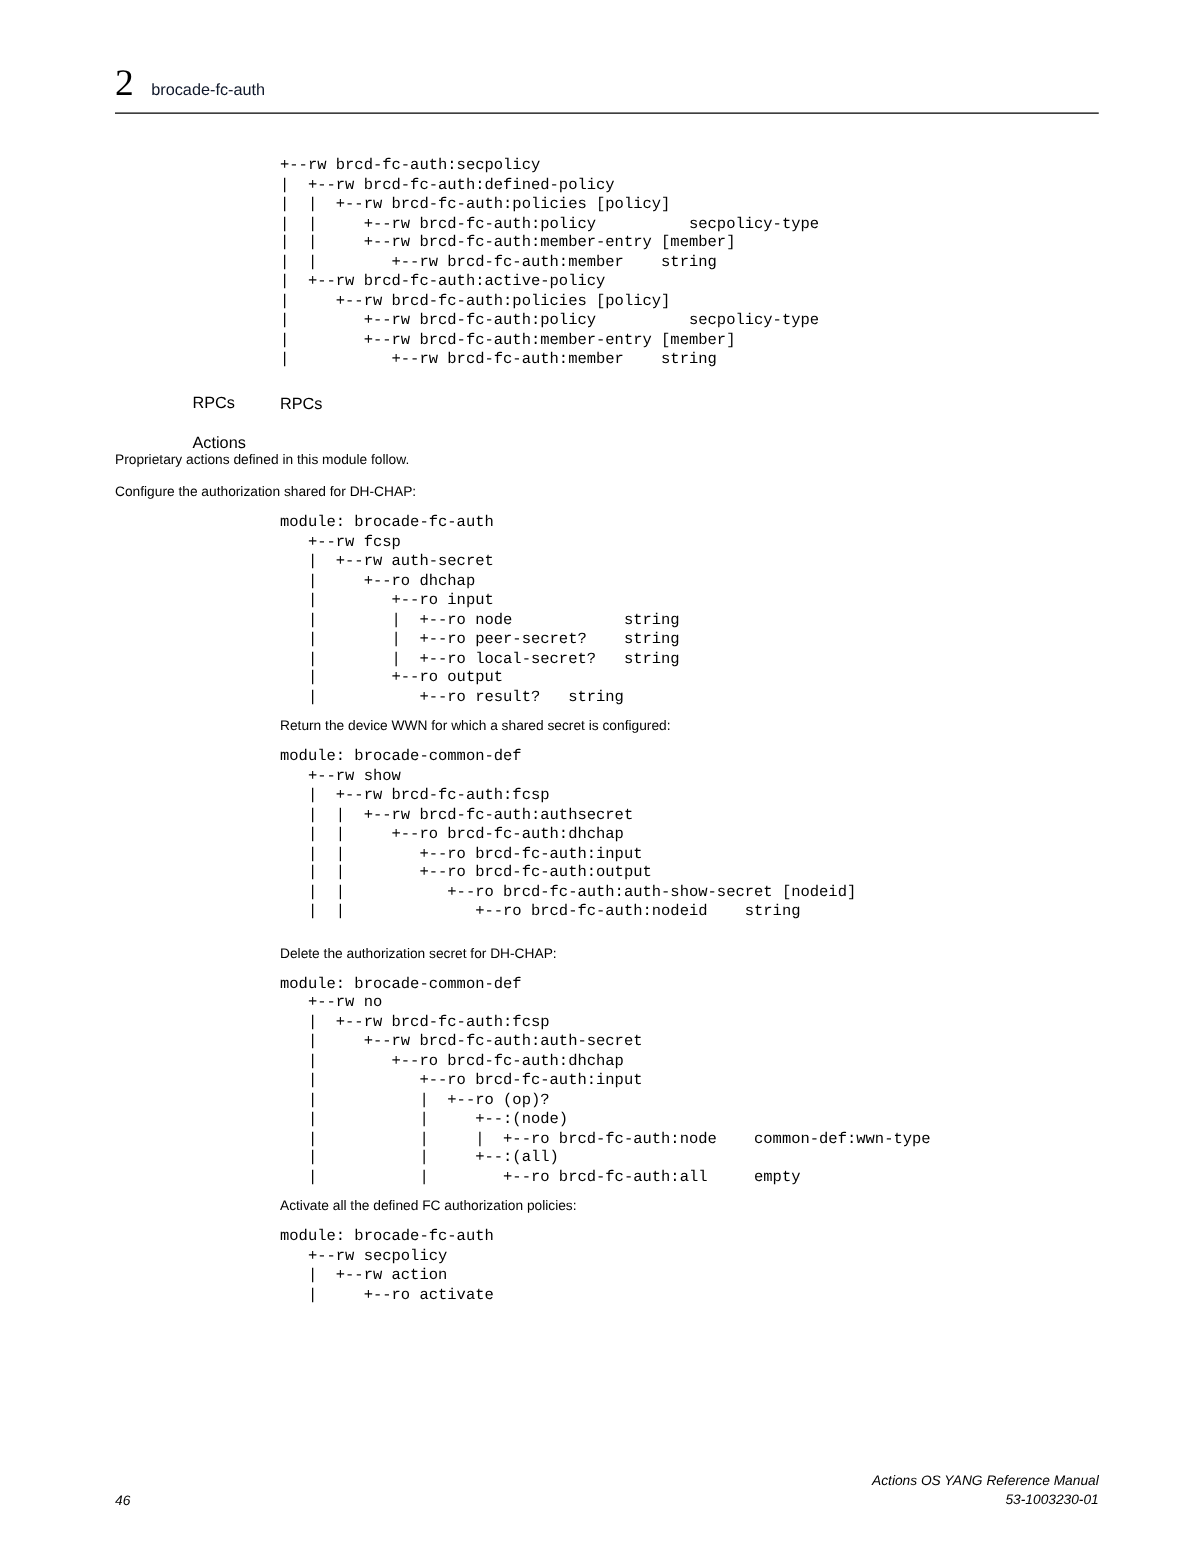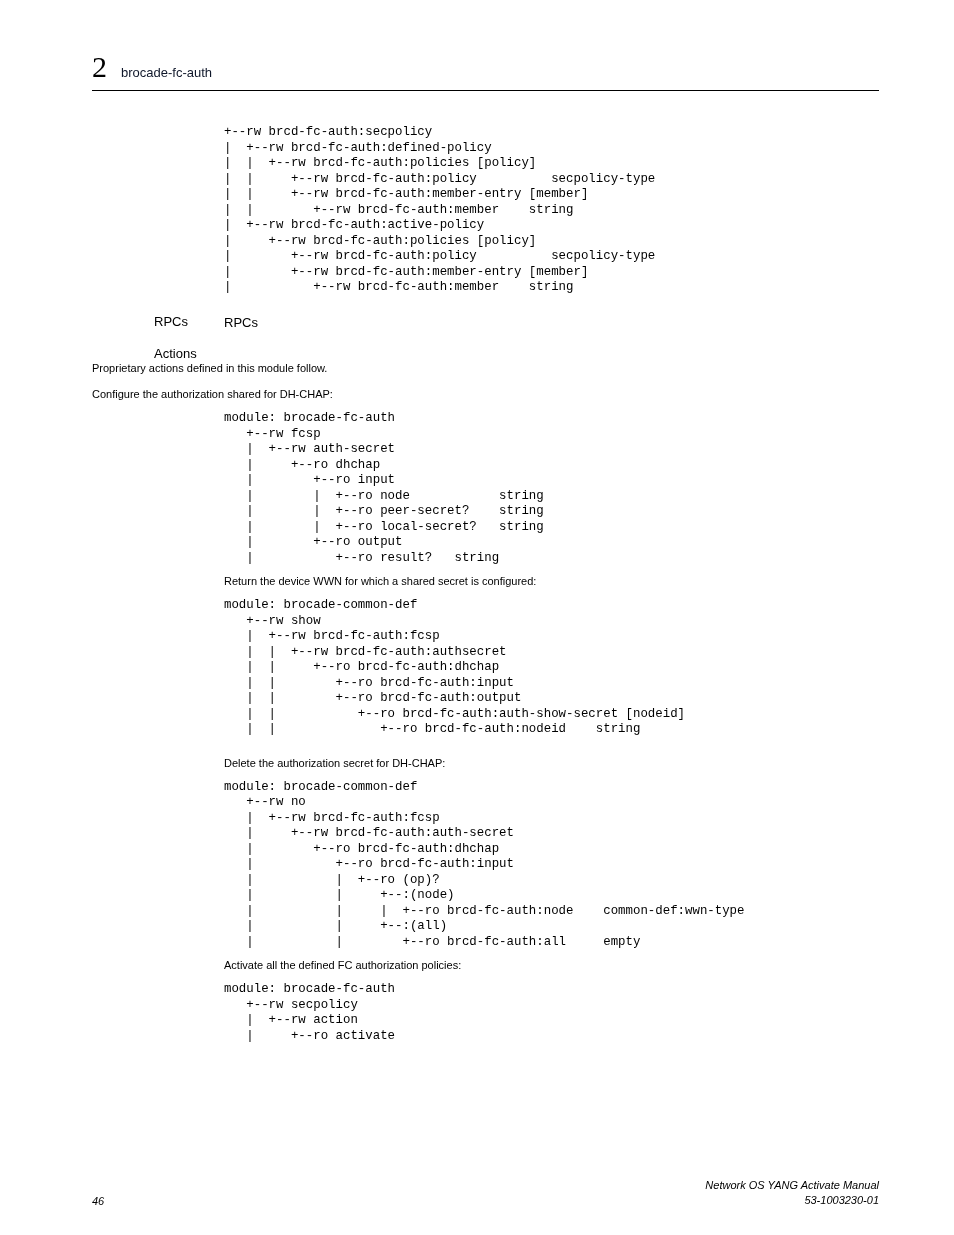--- a/index.html
+++ b/index.html
@@ -179,18 +179,18 @@
   <div class="block">
     <pre>module: brocade-fc-auth
    +--rw secpolicy
    |  +--rw action
    |     +--ro activate</pre>
   </div>
 
   <div class="footer">
     <div>46</div>
     <div class="footer-right">
-      <div>Network OS YANG Activate Manual</div>
+      <div>Actions OS YANG Reference Manual</div>
       <div>53-1003230-01</div>
     </div>
   </div>
 
 </div>
 
 </body></html>

